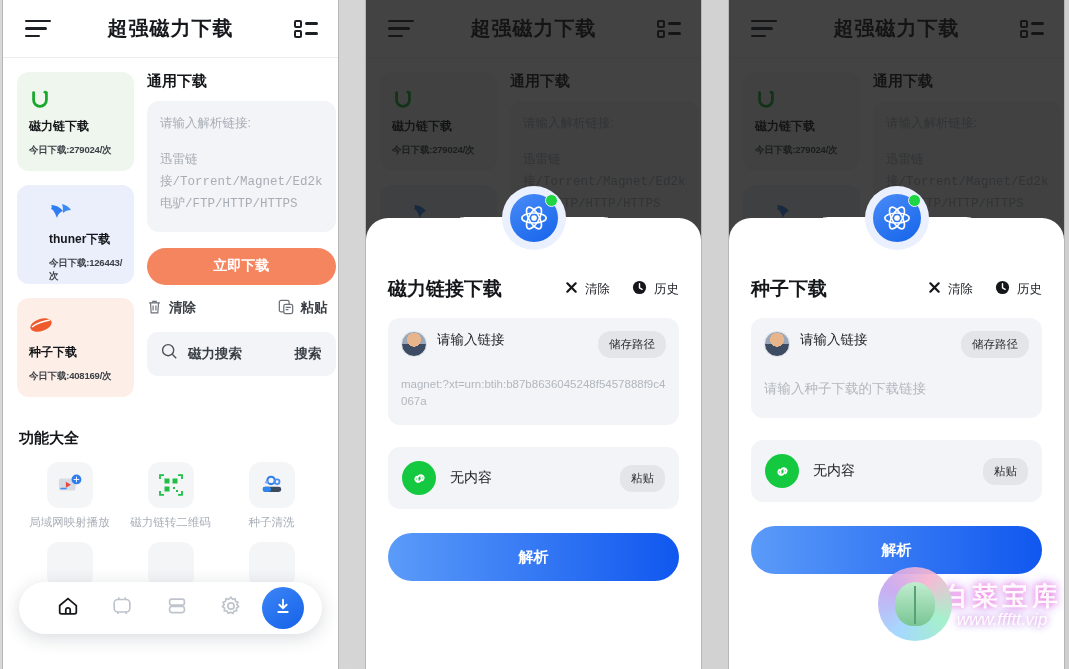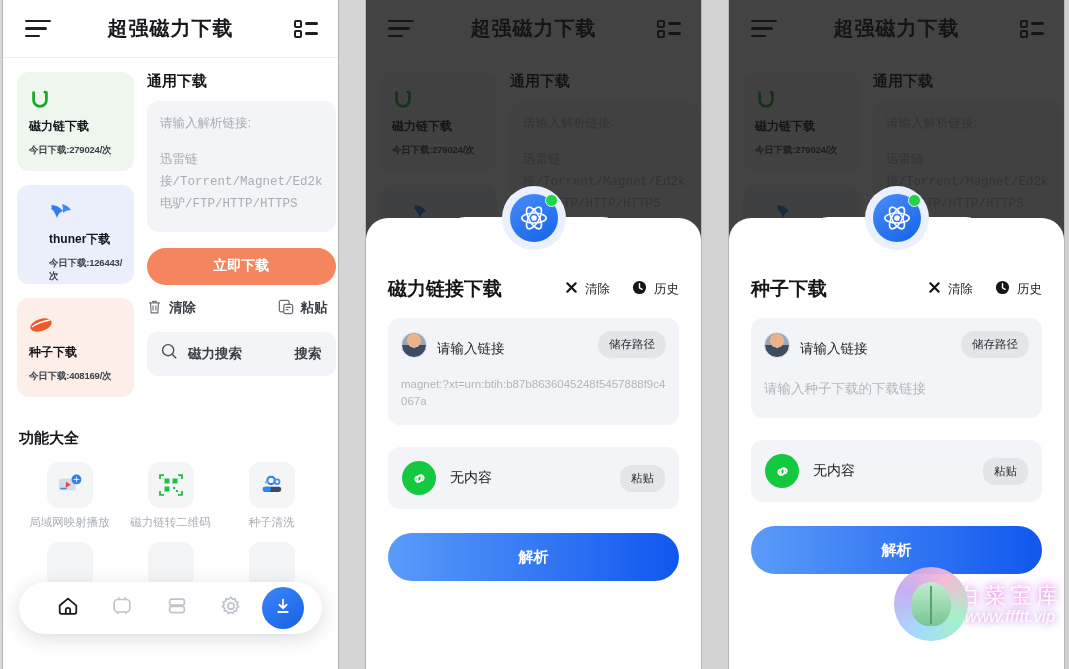--- a/index.html
+++ b/index.html
@@ -185,21 +185,21 @@
   .sheet-body { padding: 58px 22px 0 22px; }
   .sheet-head { display:flex; align-items:center; }
   .sheet-title { font-size: 19px; font-weight: bold; color:#14161a; }
   .sheet-head .hact { display:flex; align-items:center; gap:7px; font-size:12.5px; color:#23262b; }
   .sheet-head .hact.a1 { margin-left: auto; margin-right: 22px; }
 
   .input-card {
     margin-top: 16px; background:#f2f4f7; border-radius: 12px;
     padding: 13px 13px 16px 13px; min-height: 100px;
   }
-  .input-top { display:flex; align-items:flex-end; gap:10px; }
+  .input-top { display:flex; align-items:flex-start; gap:10px; }
   .avatar {
     width: 26px; height: 26px; border-radius:50%; flex:0 0 26px;
     background: radial-gradient(circle at 50% 32%, #e8b48c 0 34%, rgba(0,0,0,0) 35%),
                 linear-gradient(180deg,#9aa7b8 0 52%, #3e4c63 52% 100%);
     border: 1px solid #dfe3e9;
     overflow:hidden;
   }
   .input-hint { font-size: 13.5px; color:#22252a; }
   .path-btn {
     margin-left:auto; background:#e3e5e9; border-radius: 13px;
@@ -250,21 +250,21 @@
     width: 40px; height: 44px; border-radius: 50% 50% 45% 45%;
     background: linear-gradient(180deg,#bdeccd,#6fc28c);
     position:relative;
   }
   .wm-leaf::after{
     content:""; position:absolute; left:50%; top:10%; width:2px; height:85%;
     background:#4b9a6a; transform:translateX(-50%);
   }
   .wm-text { text-align:center; }
   .wm-main {
-    font-size: 22px; font-weight: normal; letter-spacing: 4px;
+    font-size: 26px; font-weight: bold; letter-spacing: 4px;
     color: rgba(255,255,255,.92);
     text-shadow: 0 0 6px #ff7bd5, 0 0 12px #b07bff;
   }
   .wm-sub {
     font-size: 17px; font-weight: normal; font-style: italic;
     color: rgba(255,255,255,.95);
     text-shadow: 0 0 6px #ff7bd5, 0 0 10px #8ab6ff;
     margin-top: -4px;
   }
 </style>

